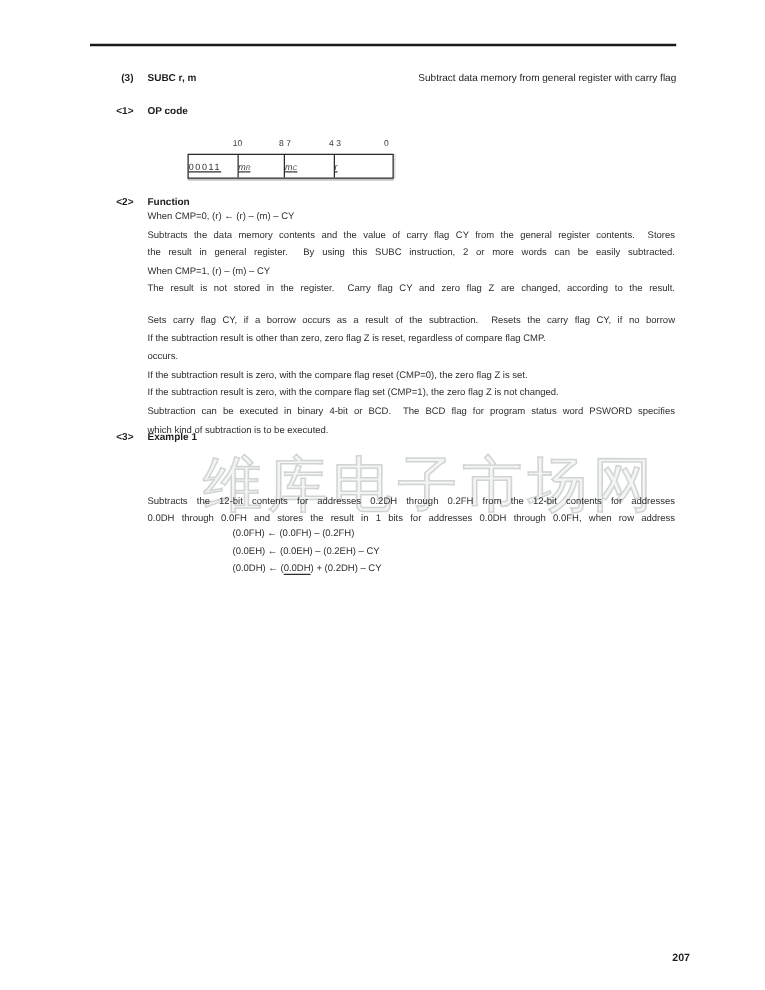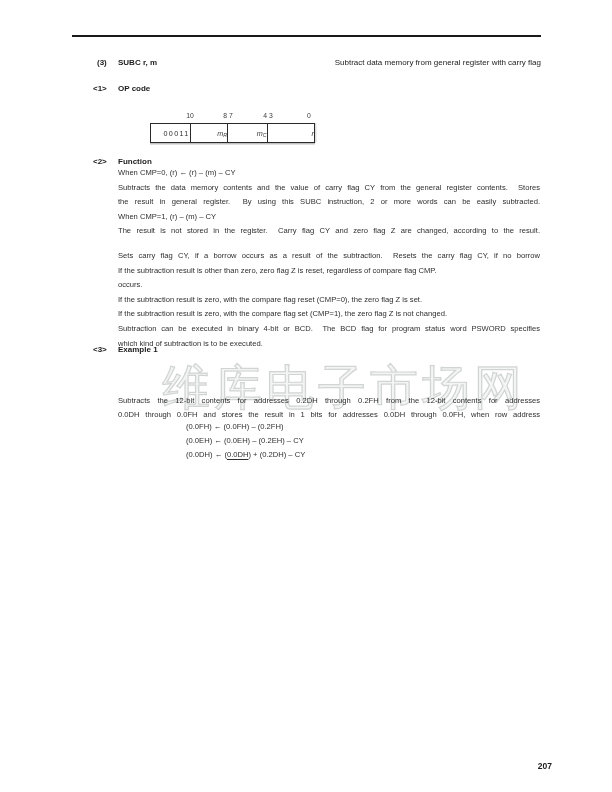--- a/index.html
+++ b/index.html
@@ -50,23 +50,24 @@
   .bl0{left:40px;} .bl1{left:78px;} .bl2{left:118px;} .bl3{left:159px;}
   .op-box{
     top:123px;left:150px;width:165px;height:20px;
     display:flex;box-sizing:border-box;
     border:1px solid #2a2a2a;
     box-shadow:0 1.5px 0 rgba(140,140,140,.55), 1.5px 0 0 rgba(160,160,160,.35);
     background:#fff;
   }
   .op-cell{
     box-sizing:border-box;
-    display:flex;align-items:center;justify-content:flex-end;
+    display:flex;align-items:center;justify-content:flex-start;
     font-size:7.2px;color:#3a3a3a;
     border-right:1px solid #2a2a2a;
+    text-decoration:underline;
   }
   .op-cell:last-child{border-right:none;}
   .c0{width:40px;letter-spacing:1.3px;color:#2e2e2e;}
   .c1{width:38px;} .c2{width:40px;} .c3{width:47px;}
   .op-it{font-style:italic;}
   .op-sub{font-size:5.3px;font-style:italic;align-self:flex-end;margin-bottom:4px;}
   
   .body-block{left:118px;width:422px;font-size:7.6px;color:#2e2e2e;}
   .body-block div{line-height:14.6px;white-space:pre-wrap;}
   .just{text-align:justify;text-align-last:justify;}

